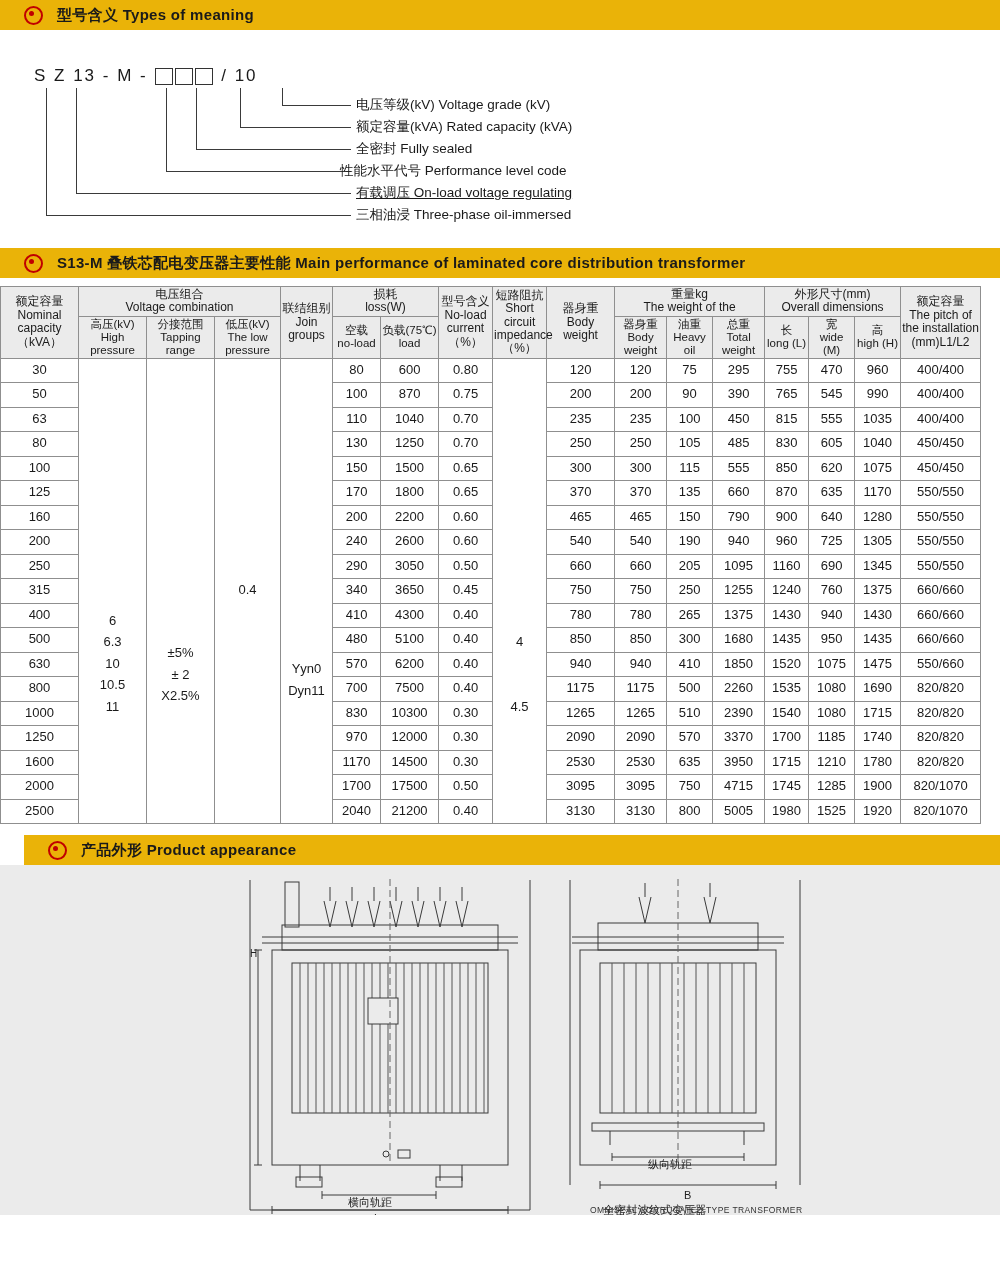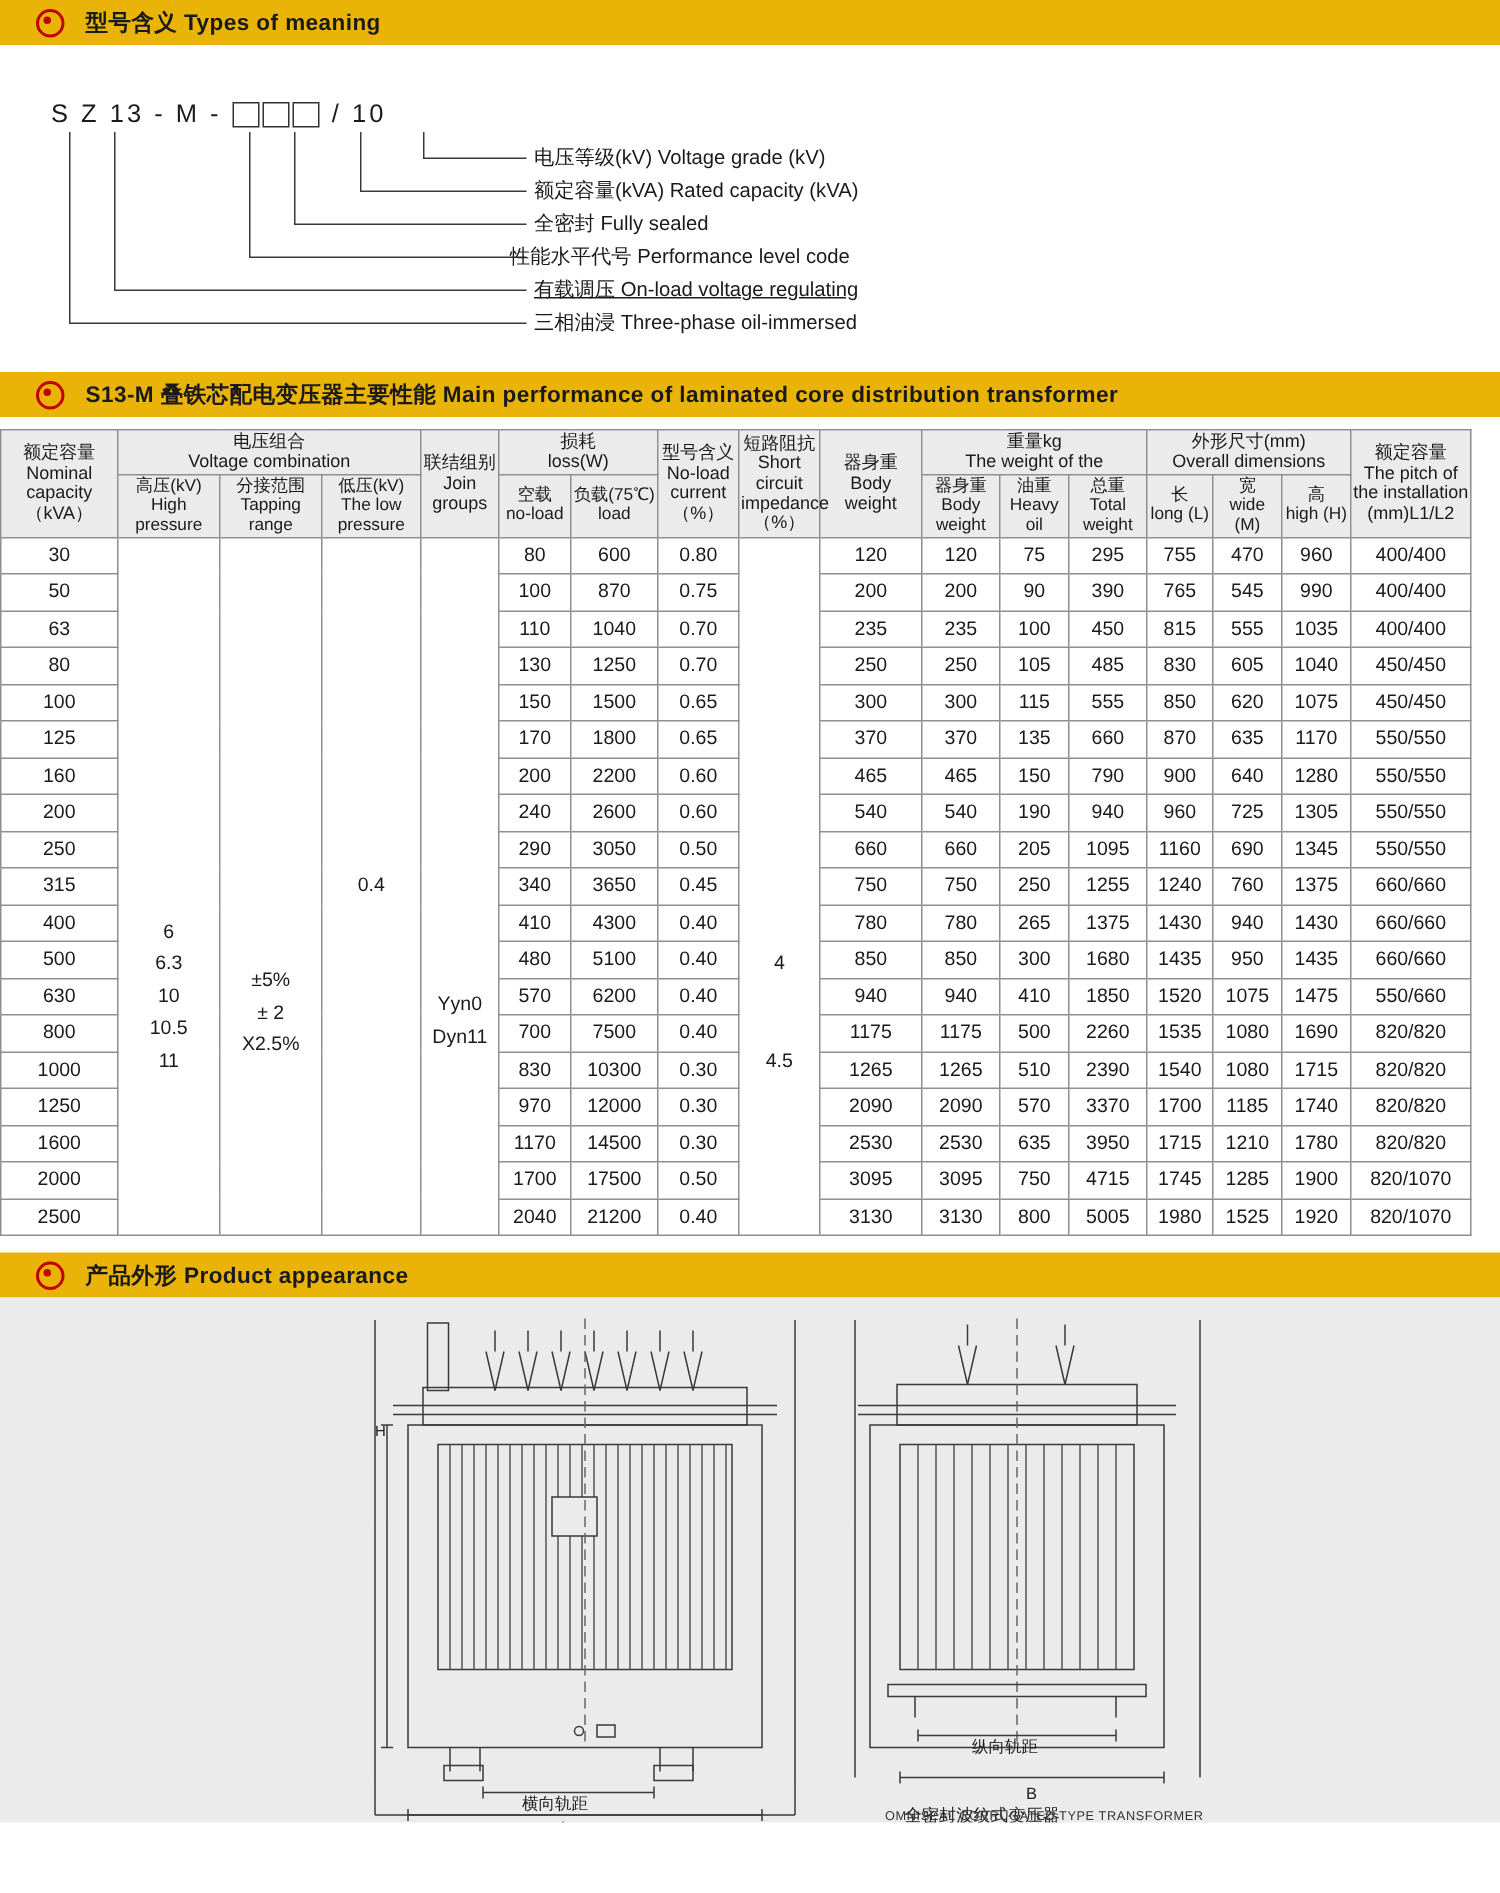--- a/index.html
+++ b/index.html
@@ -563,21 +563,21 @@
       <td>5005</td>
       <td>1980</td>
       <td>1525</td>
       <td>1920</td>
       <td>820/1070</td>
     </tr>
   </tbody>
 </table>
 </div>
 
-<div class="section-head" style="margin-top:11px;">
+<div class="section-head" style="margin-top:11px;margin-left:24px;">
   <span class="bullet"></span>
   <span class="section-title">产品外形 Product appearance</span>
 </div>
 
 <div class="appearance">
   <svg width="1000" height="350" viewBox="0 0 1000 350">
     <g stroke="#3a3a3a" fill="none" stroke-width="1">
 
       <path d="M250,15 L250,345 M250,345 L530,345 M530,15 L530,345"></path>
 

